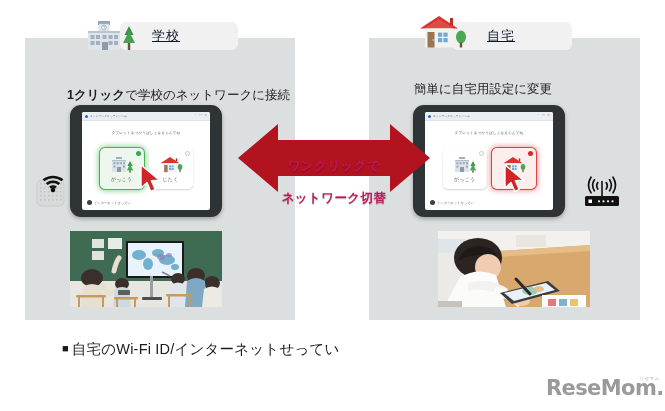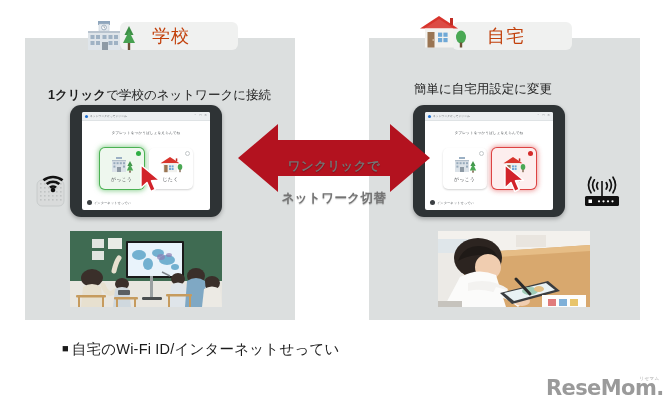--- a/index.html
+++ b/index.html
@@ -27,42 +27,43 @@
     top: 22px;
     height: 28px;
     background: #f0f1f0;
     border-radius: 6px;
   }
   #pill-left  { left: 120px; width: 118px; }
   #pill-right { left: 452px; width: 120px; }
   .pill-label {
     position: absolute;
     top: 25px;
-    font-size: 18px;
-    color: #c2410c;
+    font-size: 13px;
+    color: #0f172a;
     letter-spacing: 1px;
     line-height: 22px;
+    text-decoration: underline;
   }
   #pill-label-left  { left: 152px; }
   #pill-label-right { left: 487px; }
 
   
   #school-icon  { position: absolute; left: 84px;  top: 18px; width: 56px; height: 34px; }
   #home-icon    { position: absolute; left: 417px; top: 14px; width: 56px; height: 38px; }
 
   
   .instruction {
     position: absolute;
     font-size: 12.5px;
     color: #1d1d1d;
     line-height: 17px;
     white-space: pre-line;
   }
   #instr-left  { left: 48px;  top: 70px; font-weight: normal; }
-  #instr-left b { font-weight: bold; }
+  #instr-left b { font-weight: bold; margin-left: 19px; }
   #instr-right { left: 414px; top: 64px; }
 
   
   .tablet {
     position: absolute;
     background: #2e3335;
     border-radius: 11px;
     padding: 7px 12px;
     box-shadow: 0 2px 4px rgba(0,0,0,.28);
   }
@@ -153,21 +154,21 @@
 
   
   #ap-left  { position: absolute; left: 36px;  top: 168px; width: 34px; height: 40px; }
   #ap-right { position: absolute; left: 582px; top: 170px; width: 40px; height: 40px; }
 
   
   #arrow-wrap { position: absolute; left: 238px; top: 120px; width: 192px; height: 76px; }
   .arrow-text {
     position: absolute; left: 0; right: 0; top: 22px;
     text-align: center;
-    color: #737373;
+    color: #be185d;
     font-size: 12.5px;
     font-weight: bold;
     line-height: 16px;
     letter-spacing: .4px;
     white-space: pre-line;
     text-shadow: 0 1px 1px rgba(0,0,0,.25);
   }
 
   
   #bullets { position: absolute; left: 62px; top: 336px; }

